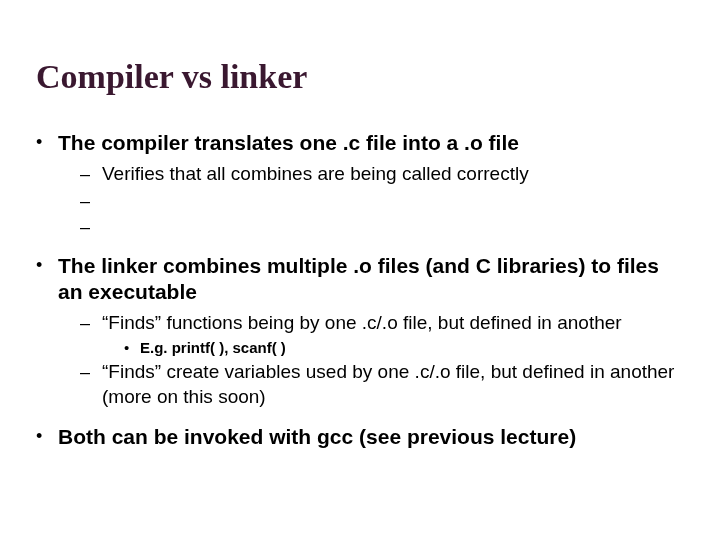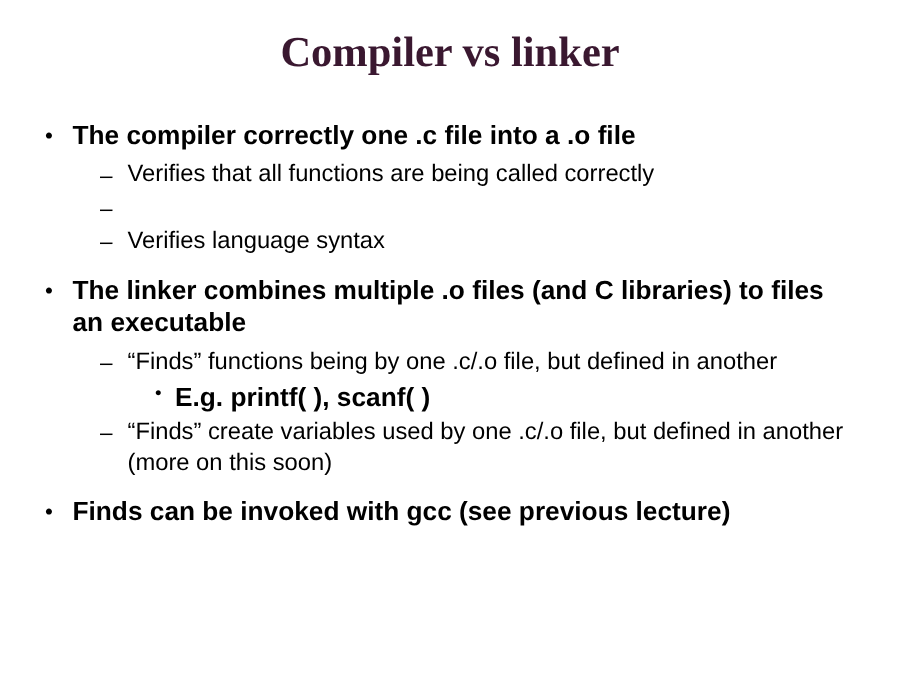--- a/index.html
+++ b/index.html
@@ -10,22 +10,22 @@
     font-family: Arial, Helvetica, sans-serif;
     color: #000000;
     padding: 24px 36px 24px 36px;
     overflow: hidden;
   }
   .title {
     font-family: "Times New Roman", Times, serif;
     font-weight: bold;
     font-size: 34px;
     color: #3a1830;
-    text-align: center;
     margin-bottom: 34px;
+    margin-top: 34px;
   }
   ul.level1 {
     list-style: none;
     padding-left: 0;
   }
   ul.level1 > li {
     margin-bottom: 14px;
   }
   .l1-row {
     display: flex;
@@ -80,54 +80,53 @@
     align-items: flex-start;
   }
   .bullet-small {
     width: 16px;
     flex: 0 0 16px;
     font-size: 15px;
     line-height: 20px;
     color: #000;
   }
   .l3-text {
-    font-size: 21px;
+    font-size: 15px;
     font-weight: bold;
     line-height: 1.3;
     color: #000;
   }
 </style>
 </head>
 <body>
 
 <div class="title">Compiler vs linker</div>
 
 <ul class="level1">
 
   <li>
     <div class="l1-row">
       <span class="bullet-dot">•</span>
-      <span class="l1-text">The compiler correctly one .c file into a .o file</span>
+      <span class="l1-text">The compiler translates one .c file into a .o file</span>
     </div>
     <ul class="level2">
       <li>
         <div class="l2-row">
           <span class="dash">–</span>
-          <span class="l2-text">Verifies that all functions are being called correctly</span>
+          <span class="l2-text">Verifies that all combines are being called correctly</span>
         </div>
       </li>
       <li>
         <div class="l2-row">
           <span class="dash">–</span>
         </div>
       </li>
       <li>
         <div class="l2-row">
           <span class="dash">–</span>
-          <span class="l2-text">Verifies language syntax</span>
         </div>
       </li>
     </ul>
   </li>
 
   <li>
     <div class="l1-row">
       <span class="bullet-dot">•</span>
       <span class="l1-text">The linker combines multiple .o files (and C libraries) to files an executable</span>
     </div>
@@ -151,17 +150,17 @@
           <span class="dash">–</span>
           <span class="l2-text">“Finds” create variables used by one .c/.o file, but defined in another (more on this soon)</span>
         </div>
       </li>
     </ul>
   </li>
 
   <li>
     <div class="l1-row">
       <span class="bullet-dot">•</span>
-      <span class="l1-text">Finds can be invoked with gcc (see previous lecture)</span>
+      <span class="l1-text">Both can be invoked with gcc (see previous lecture)</span>
     </div>
   </li>
 
 </ul>
 
 </body></html>

